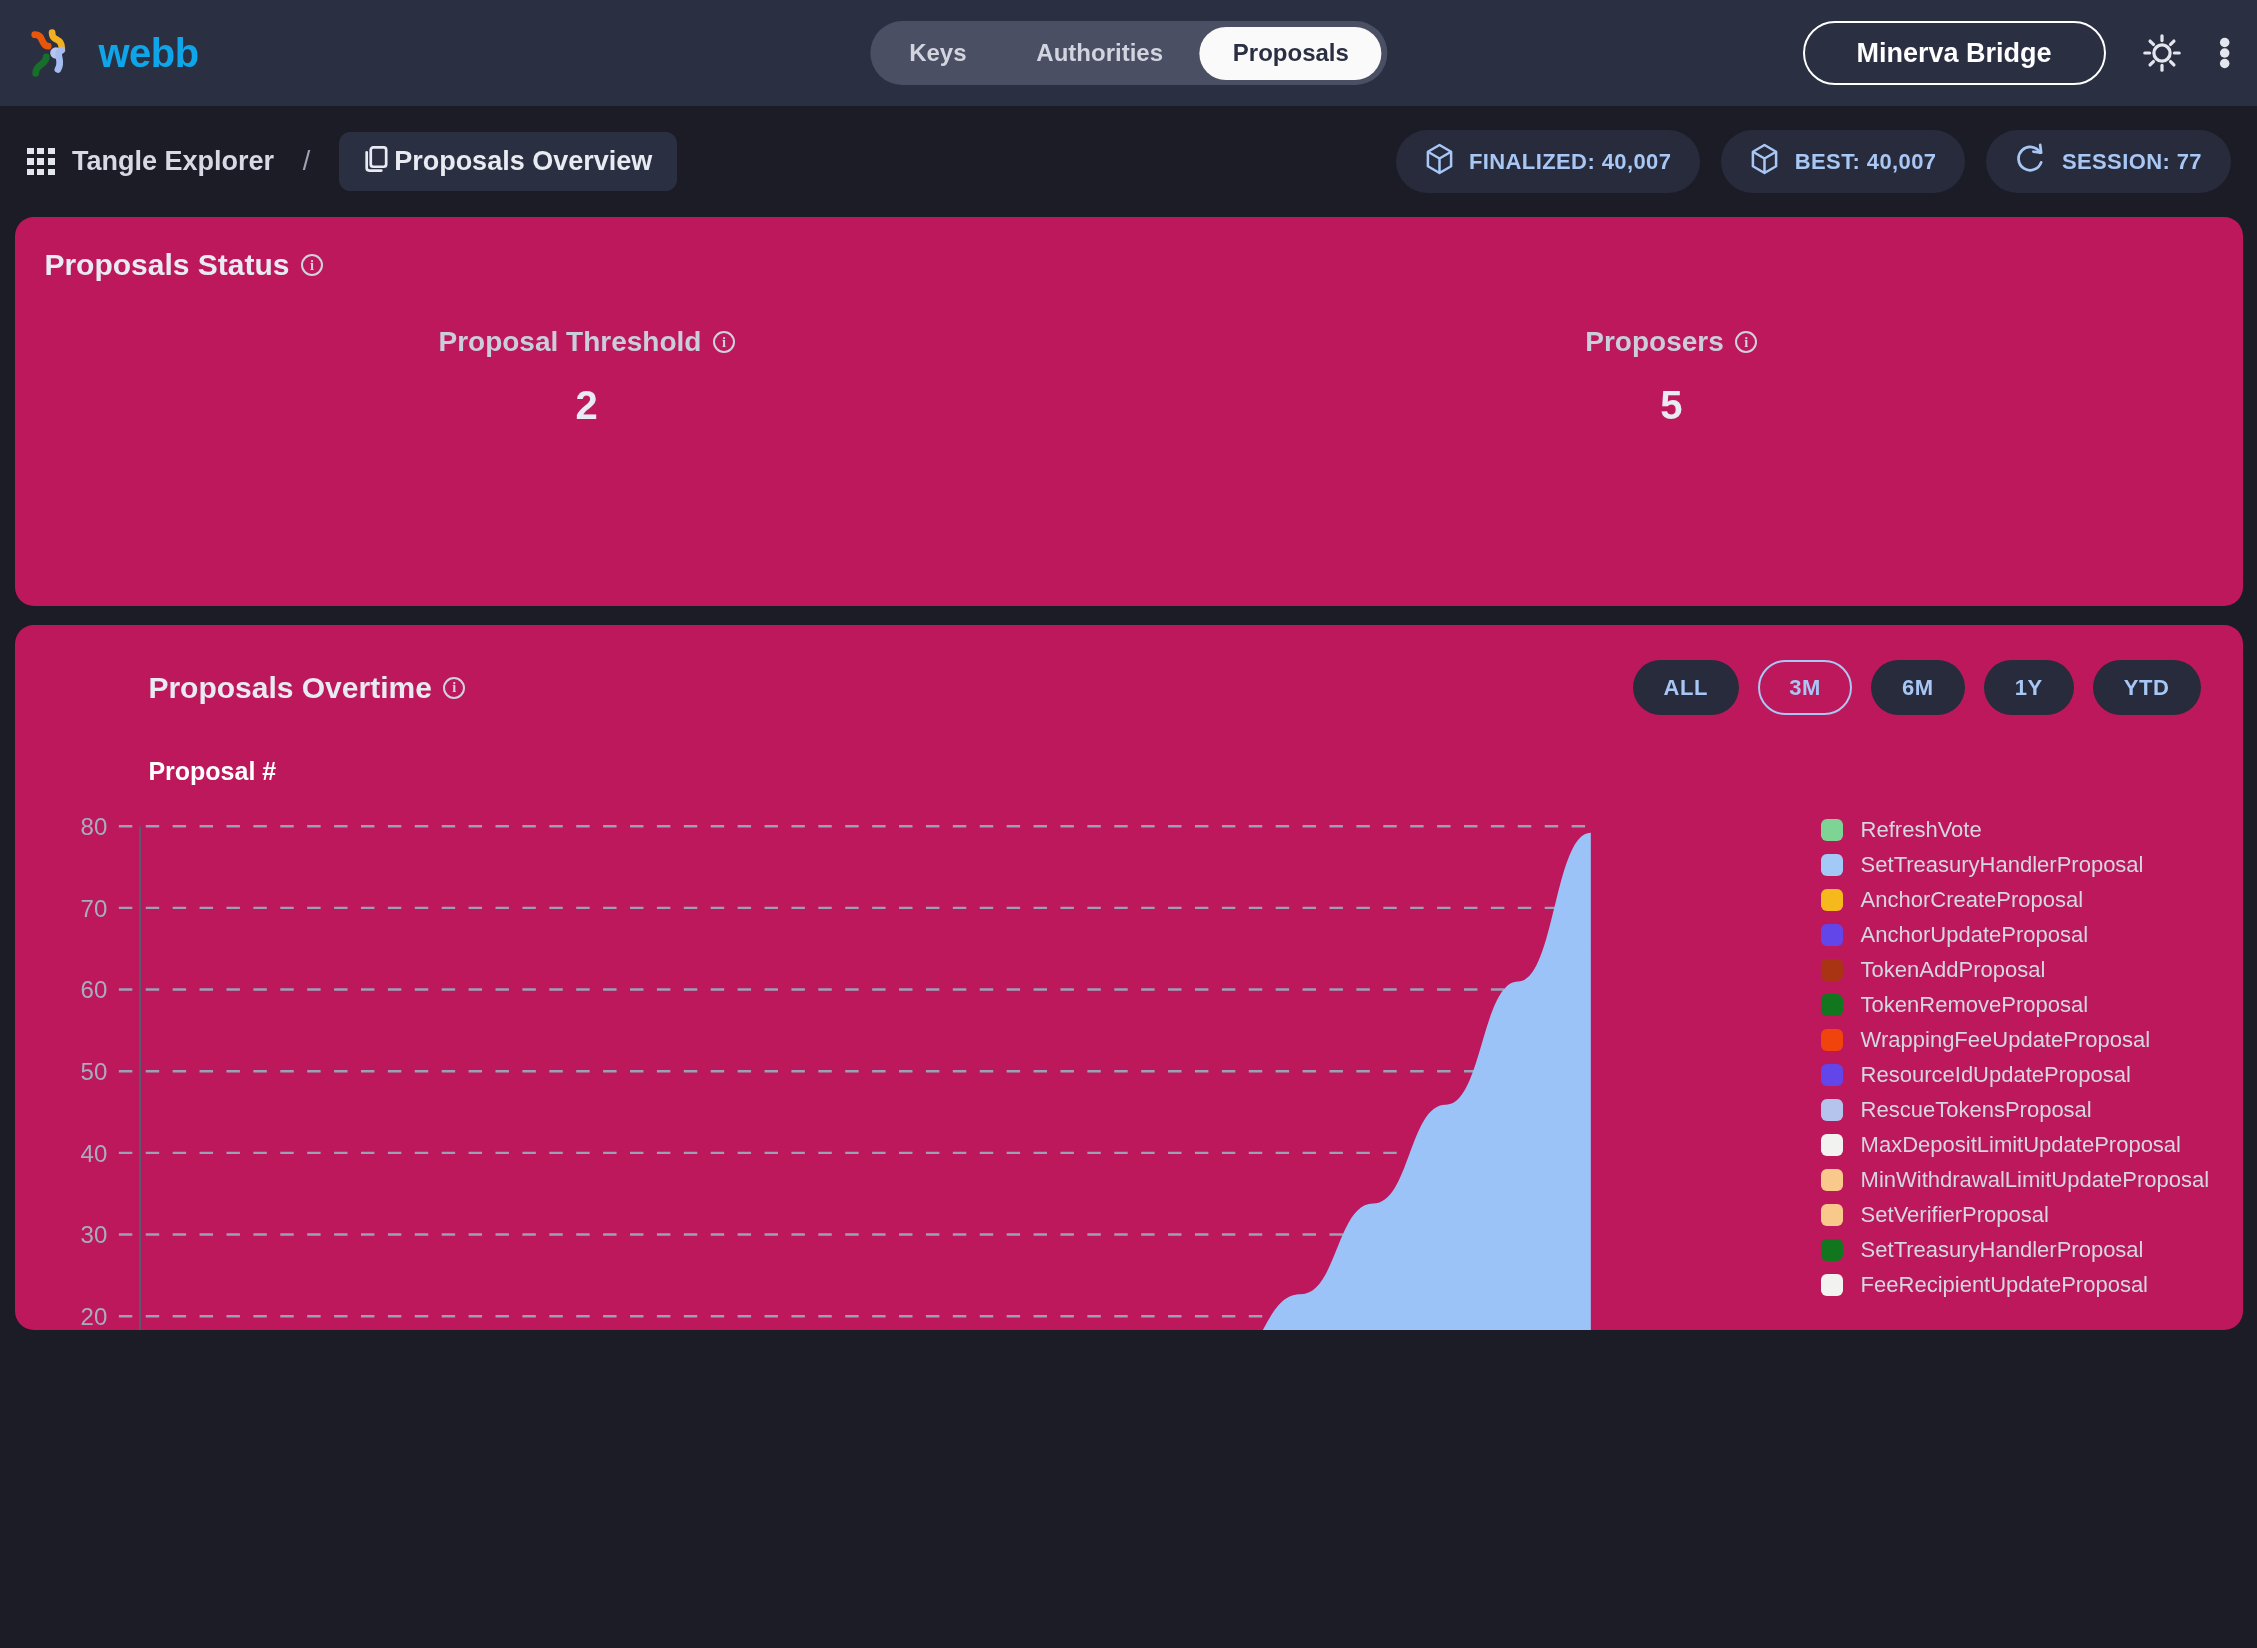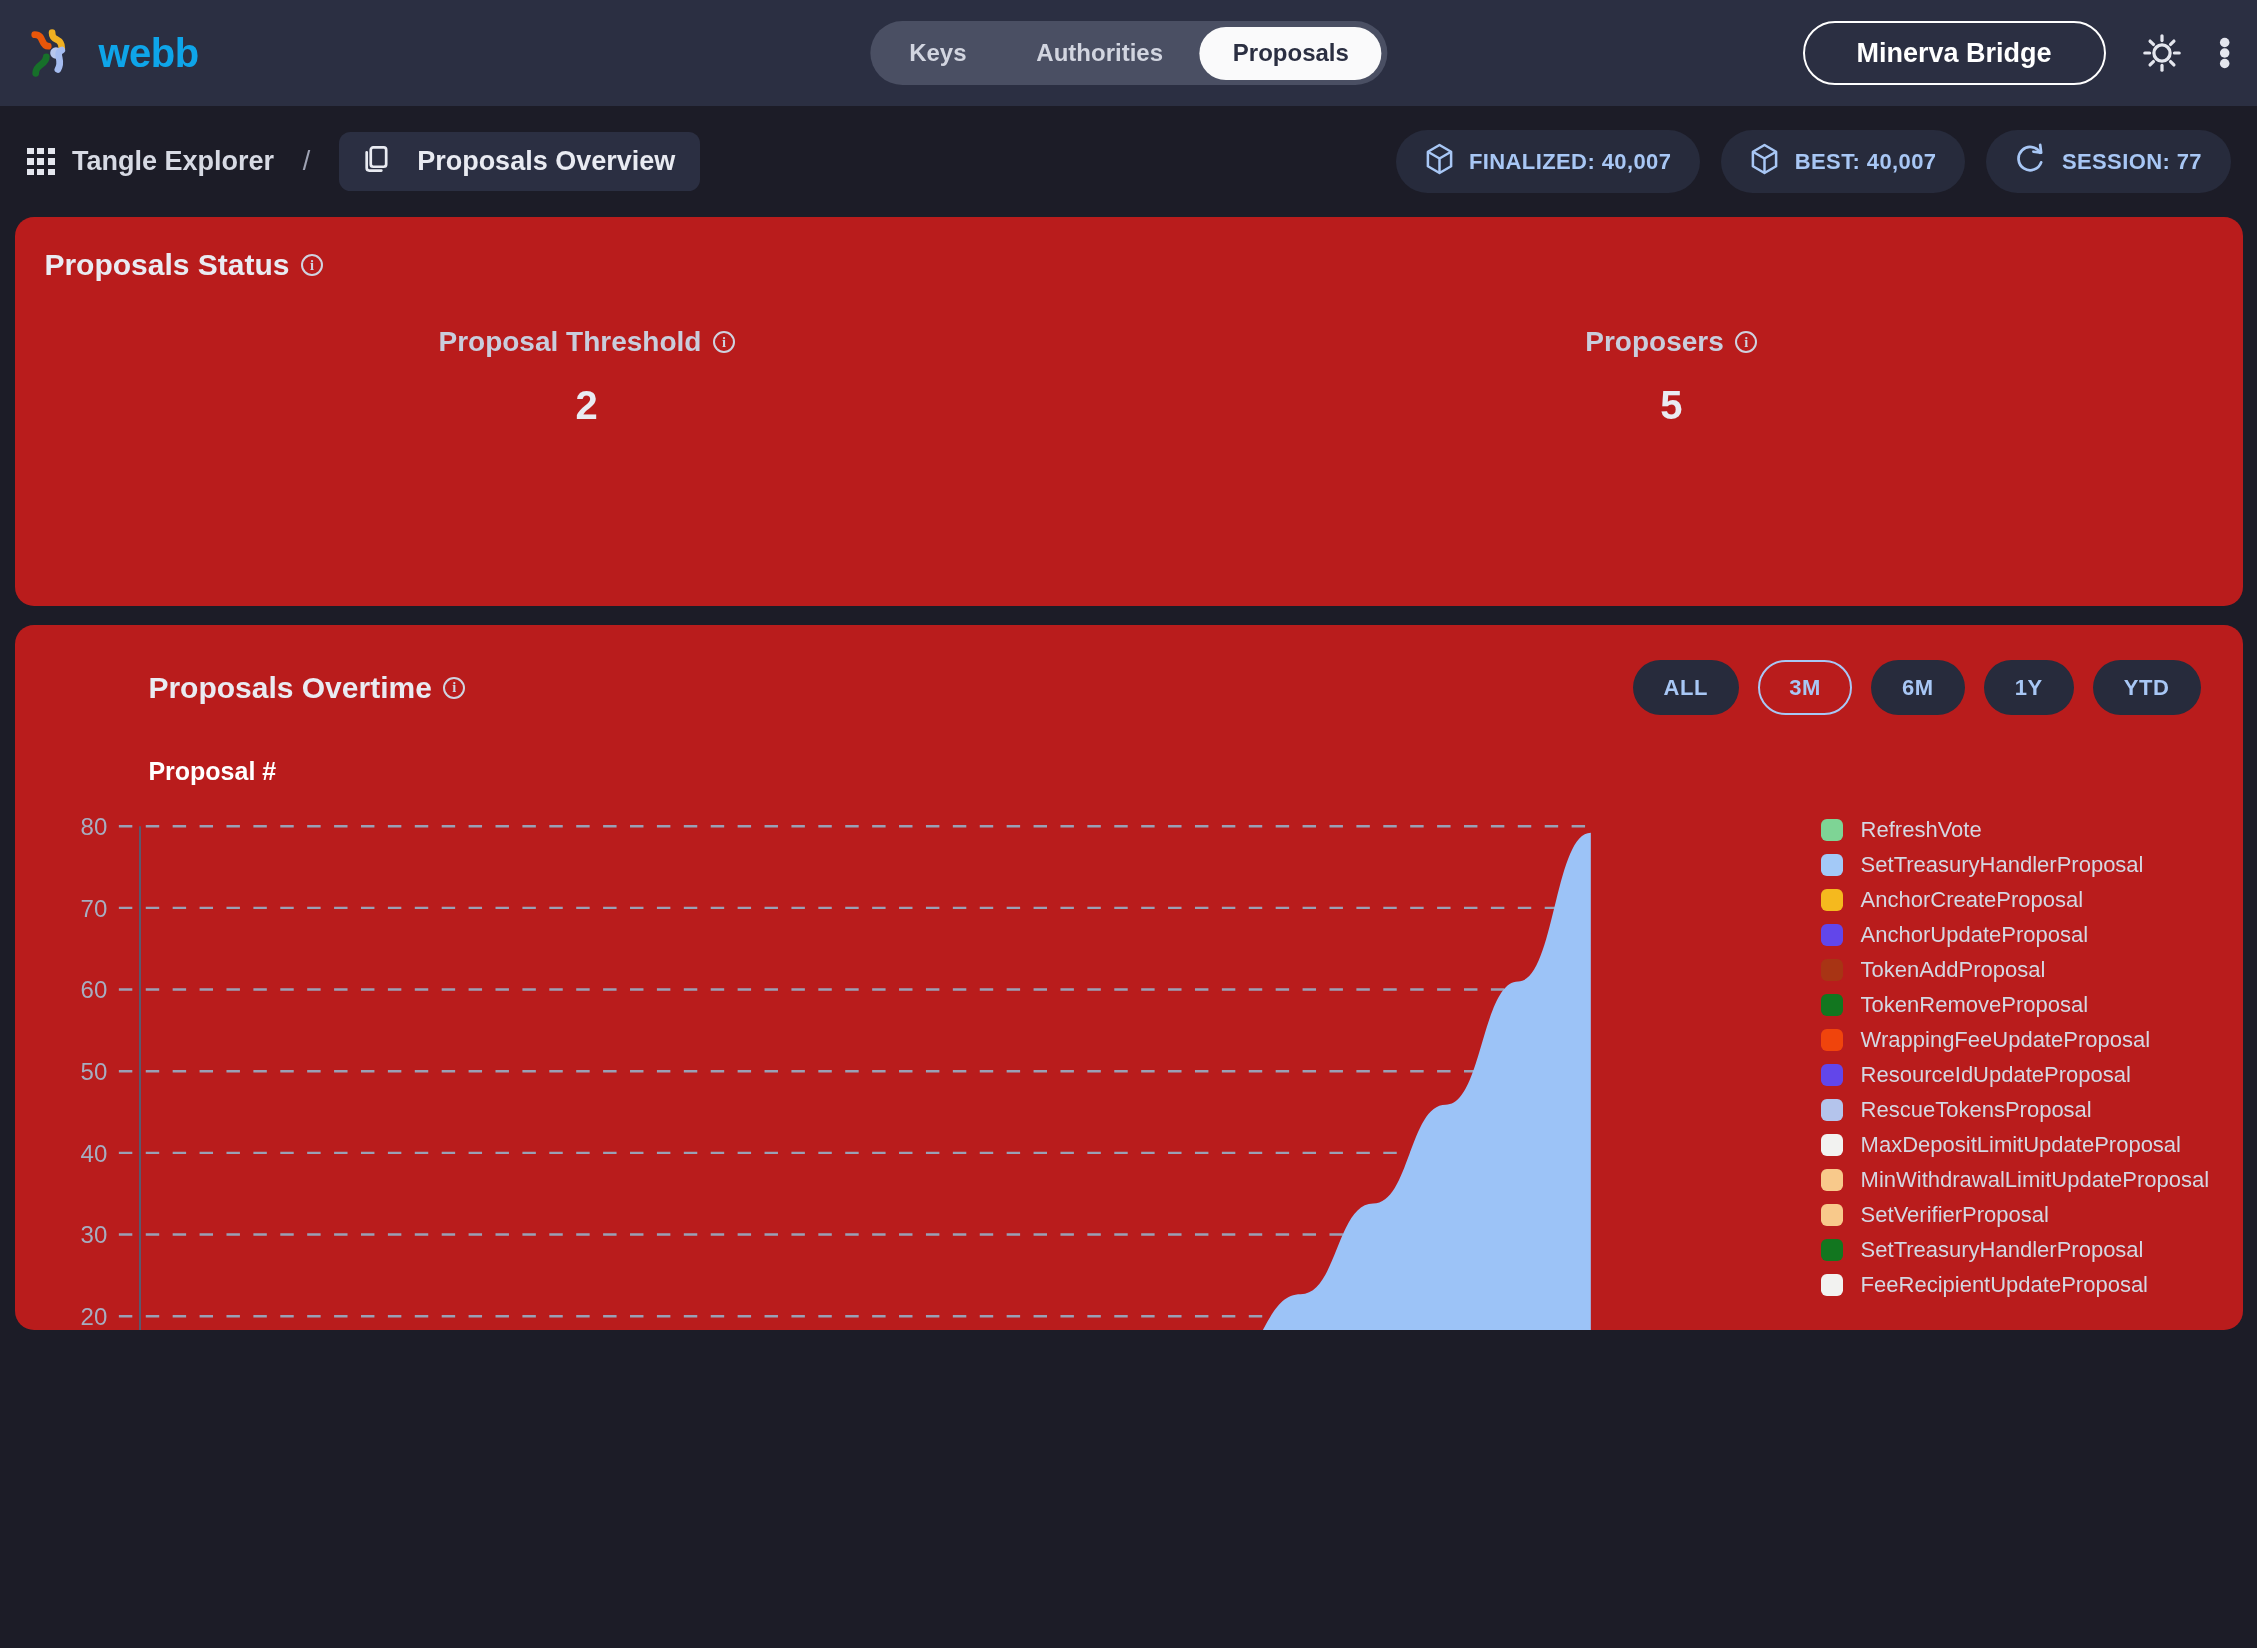--- a/index.html
+++ b/index.html
@@ -67,38 +67,38 @@
   }
   .crumb-left { display: flex; align-items: center; gap: 17.3px; }
   .grid-icon {
     display: grid; grid-template-columns: repeat(3, 6.7px);
     grid-template-rows: repeat(3, 6.7px); gap: 3.8px;
   }
   .grid-icon i { background: #E4E6EE; display: block; width: 6.7px; height: 6.7px; }
   .crumb-text { font-size: 27px; font-weight: 700; color: #D7DAE4; white-space: nowrap; }
   .crumb-sep { font-size: 27px; color: #9FA3B4; margin: 0 11.5px; }
   .crumb-chip {
-    display: flex; align-items: center; gap: 26px;
+    display: flex; align-items: center; gap: 3px;
     background: #2B2F42; border-radius: 11.5px;
     padding: 13.4px 25px; cursor: pointer;
   }
   .crumb-chip .crumb-text { color: #E9EBF2; }
 
   .crumb-right { margin-left: auto; display: flex; align-items: center; gap: 21px; }
   .stat-chip {
     display: flex; align-items: center; gap: 15.4px;
     background: #272B3C; border-radius: 960px;
     padding: 12.5px 29px;
     font-size: 22px; font-weight: 700; letter-spacing: 0.4px;
     color: #A8C7F5; white-space: nowrap; cursor: pointer;
   }
 
   
   .card {
-    background: #b91c1c;
+    background: #be185d;
     border-radius: 19px;
     margin: 0 15.4px 19px 15.4px;
   }
   .card-title {
     display: flex; align-items: center; gap: 11.5px;
     font-size: 30px; font-weight: 700; color: #E9EBF2;
   }
   .info-icon {
     width: 22px; height: 22px; border-radius: 50%;
     border: 2.4px solid #CFD3E0;

